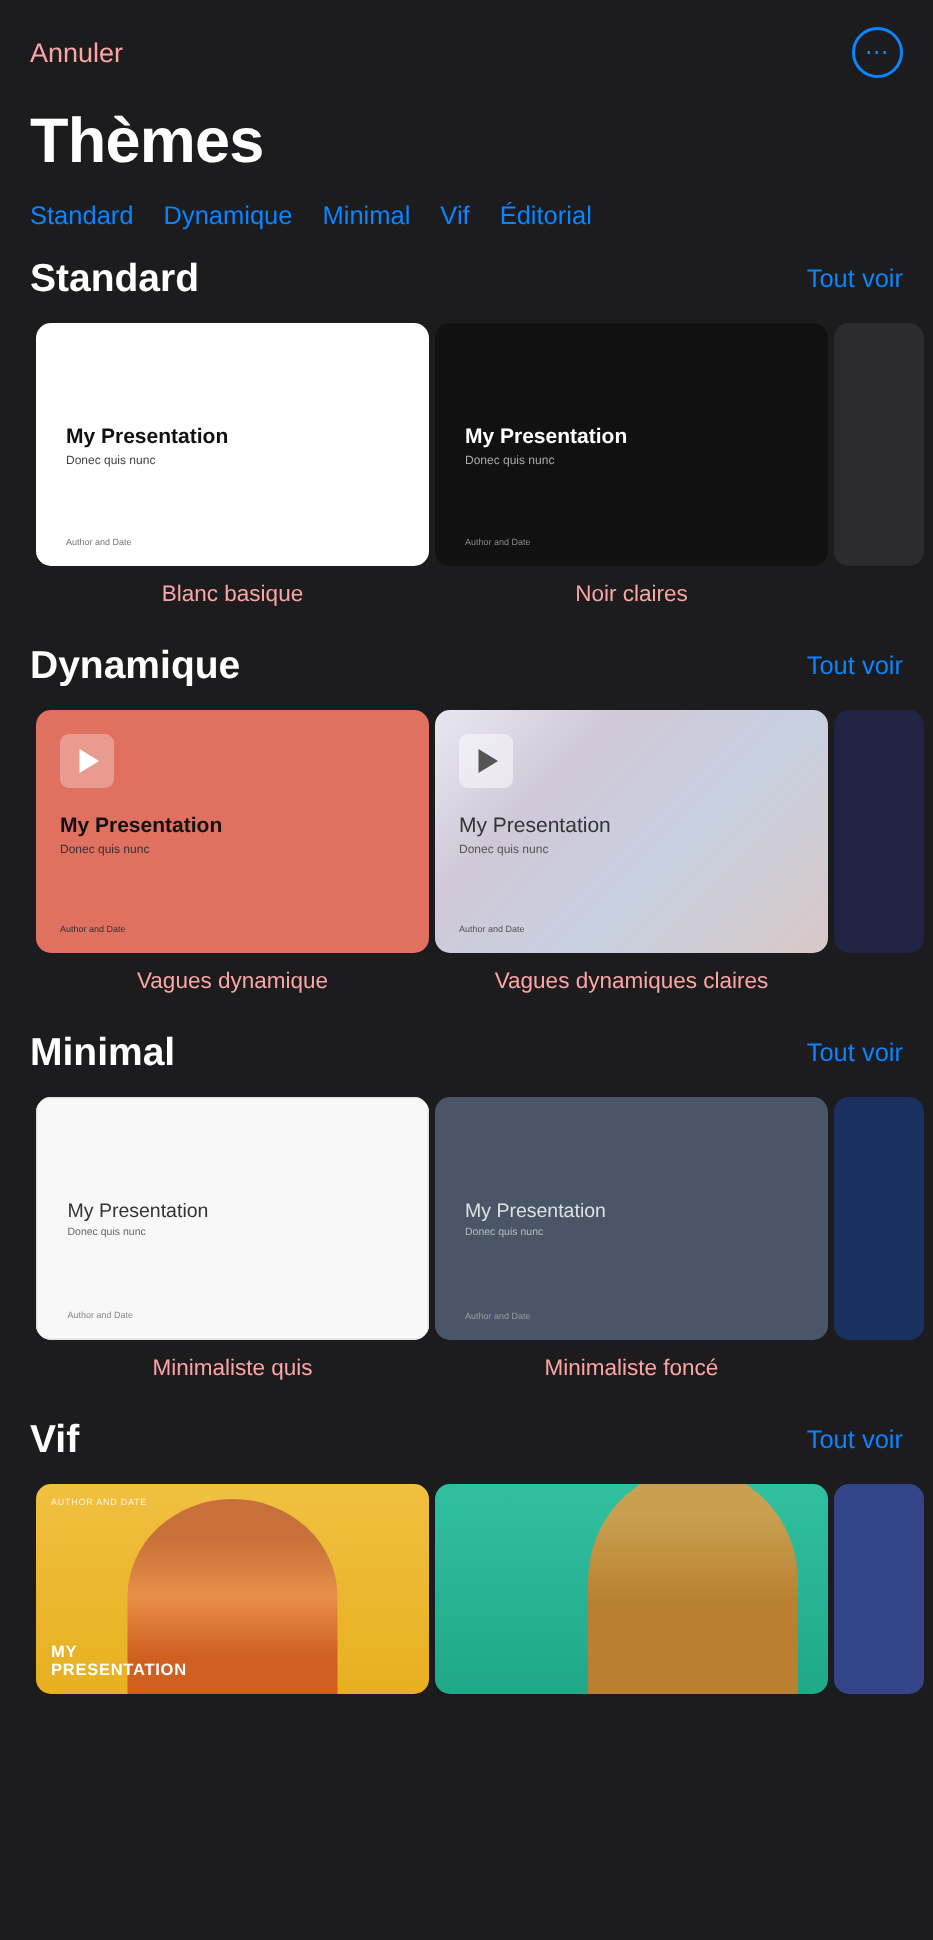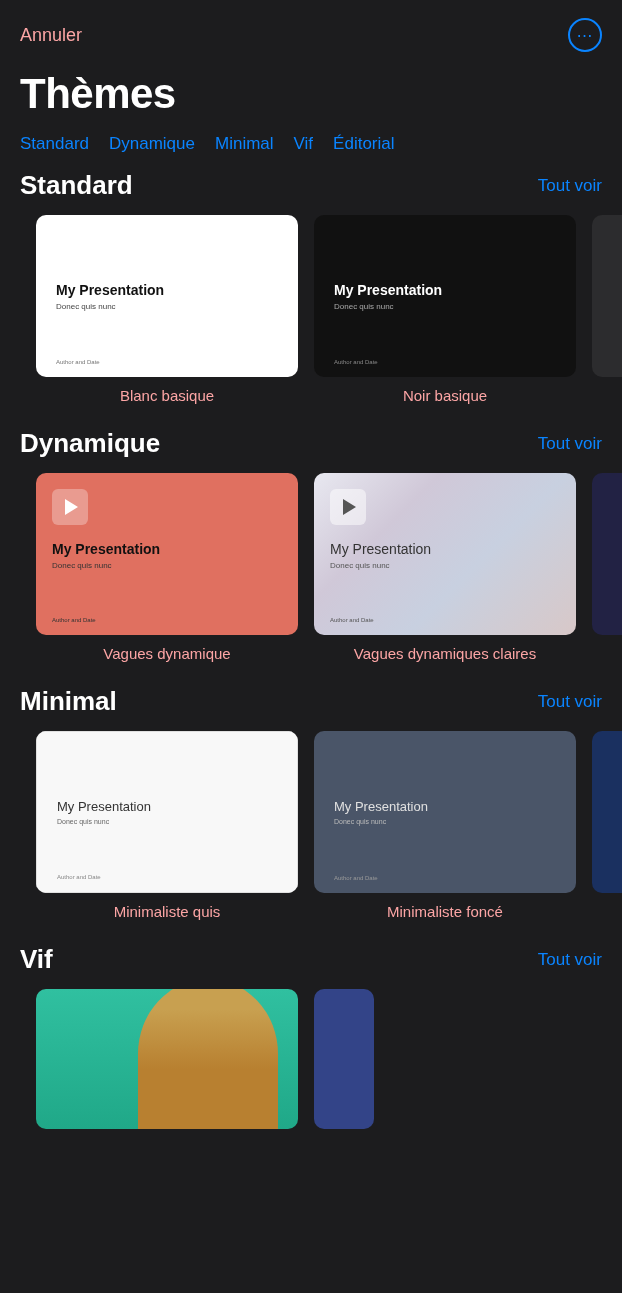--- a/index.html
+++ b/index.html
@@ -94,22 +94,22 @@
       font-size: 17px;
       background: none;
       border: none;
       cursor: pointer;
       margin-left: 24px;
     }
 
     
     .themes-row {
       display: flex;
-      gap: 16px;
-      padding: 0 36px;
+      gap: 4px;
+      padding: 0 24px;
       overflow-x: auto;
       scrollbar-width: none;
     }
     .themes-row::-webkit-scrollbar { display: none; }
 
     
     .theme-card {
       flex-shrink: 0;
       display: flex;
       flex-direction: column;
@@ -424,21 +424,21 @@
     </div>
 
     <div class="theme-card">
       <div class="theme-thumbnail">
         <div class="thumb-black-basic">
           <div class="slide-title">My Presentation</div>
           <div class="slide-subtitle">Donec quis nunc</div>
           <div class="slide-author">Author and Date</div>
         </div>
       </div>
-      <span class="theme-label">Noir basique</span>
+      <span class="theme-label">Noir claires</span>
     </div>
 
     <div class="theme-card">
       <div class="theme-thumbnail" style="width:60px;">
         <div class="thumb-partial"></div>
       </div>
     </div>
   </div>
 </div>
 
@@ -522,20 +522,29 @@
   </div>
 </div>
 
 <div class="section">
   <div class="section-header">
     <span class="section-title">Vif</span>
     <button class="section-see-all">Tout voir</button>
   </div>
   <div class="themes-row">
 
+    <div class="theme-card">
+      <div class="theme-thumbnail" style="height:140px;">
+        <div class="thumb-vif-yellow">
+          <div class="vif-author-top">AUTHOR AND DATE</div>
+          <div class="vif-person"></div>
+          <div class="vif-title">MY<br>PRESENTATION</div>
+        </div>
+      </div>
+    </div>
 
     <div class="theme-card">
       <div class="theme-thumbnail" style="height:140px;">
         <div class="thumb-vif-teal">
           <div class="vif-person-teal"></div>
         </div>
       </div>
     </div>
 
     <div class="theme-card">

